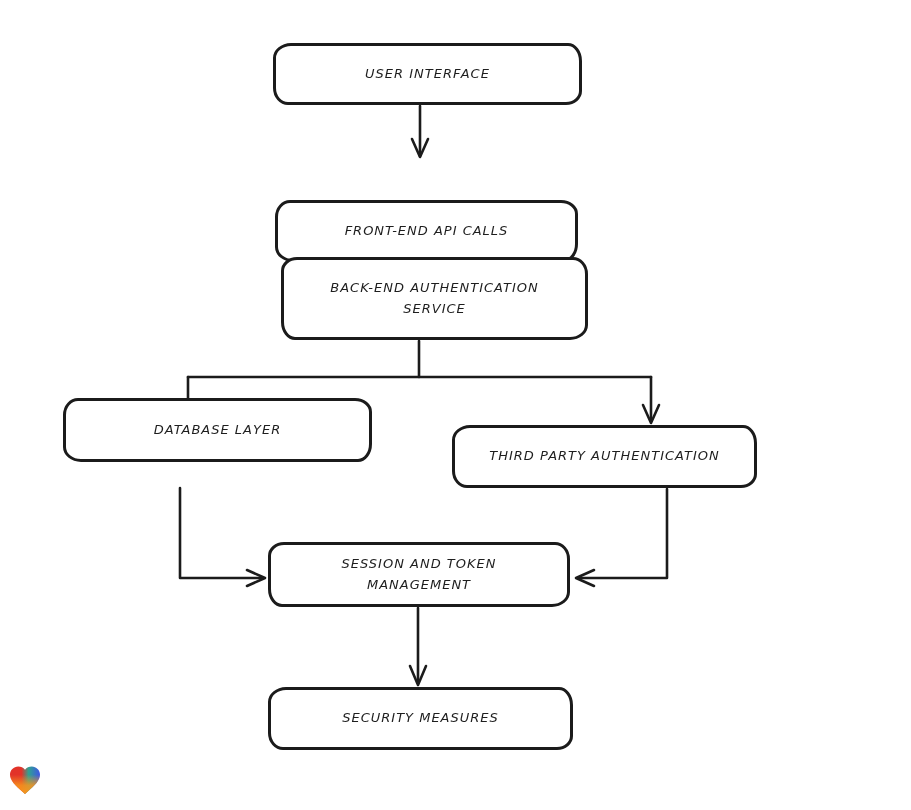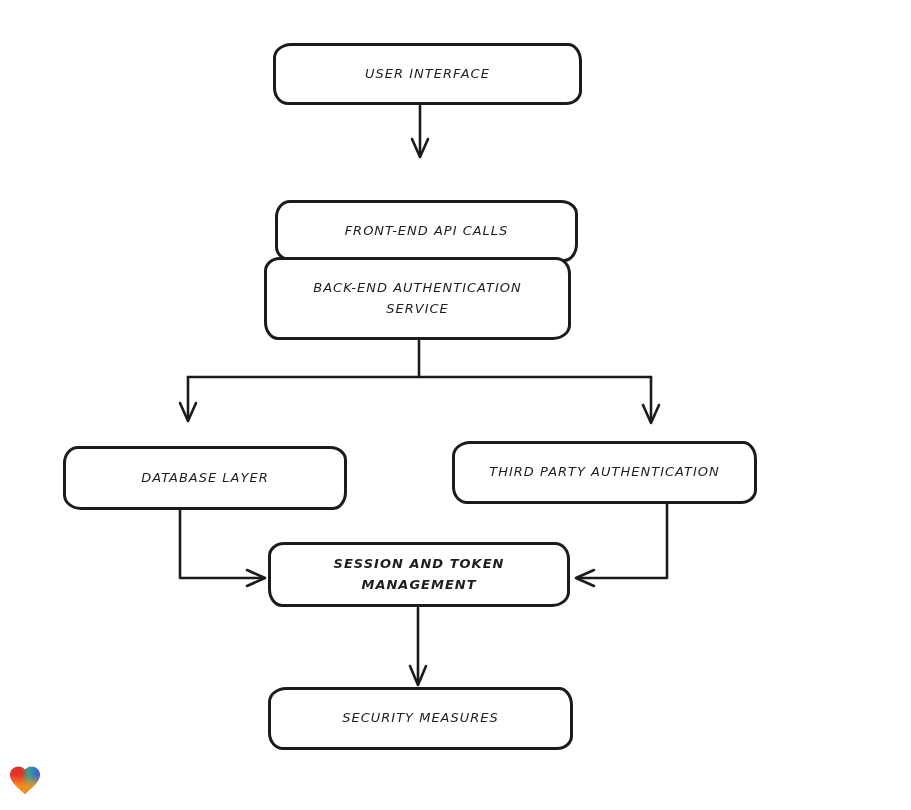--- a/index.html
+++ b/index.html
@@ -50,21 +50,21 @@
   .r-b { border-radius: 15px 17px 14px 18px / 17px 14px 18px 15px; }
   .r-c { border-radius: 16px 15px 18px 14px / 14px 17px 15px 18px; }
   .logo {
     position: absolute;
     left: 7px;
     top: 762px;
     width: 36px;
     height: 36px;
   }
   .lbl-back-end  { max-width: 250px; }
-  .lbl-session   { max-width: 190px; font-weight: bold; }
+  .lbl-session   { max-width: 190px; }
 </style>
 </head>
 <body>
 
 <div class="canvas">
 
   <svg class="edges" xmlns="http://www.w3.org/2000/svg">
     <g>
       <path d="M420 106 L420 156"></path>
       <path d="M412 139 L420 157 L428 139"></path>
@@ -96,29 +96,29 @@
   </svg>
 
   <div class="node r-a" style="left:273px; top:43px; width:309px; height:62px;">
     <span class="label">USER INTERFACE</span>
   </div>
 
   <div class="node r-b" style="left:275px; top:160px; width:303px; height:62px;margin-top:40px;">
     <span class="label">FRONT-END API CALLS</span>
   </div>
 
-  <div class="node r-c" style="left:264px; top:257px; width:307px; height:83px;">
+  <div class="node r-c" style="left:281px; top:257px; width:307px; height:83px;">
     <span class="label lbl-back-end">BACK-END AUTHENTICATION SERVICE</span>
   </div>
 
-  <div class="node r-b" style="left:63px; top:446px; width:284px; height:64px;">
+  <div class="node r-b" style="left:63px; top:398px; width:309px; height:64px;">
     <span class="label">DATABASE LAYER</span>
   </div>
 
-  <div class="node r-a" style="left:452px; top:425px; width:305px; height:63px;margin-top:16px;">
+  <div class="node r-a" style="left:452px; top:425px; width:305px; height:63px;">
     <span class="label">THIRD PARTY AUTHENTICATION</span>
   </div>
 
   <div class="node r-c" style="left:268px; top:542px; width:302px; height:65px;">
     <span class="label lbl-session">SESSION AND TOKEN MANAGEMENT</span>
   </div>
 
   <div class="node r-a" style="left:268px; top:687px; width:305px; height:63px;text-align:right;">
     <span class="label">SECURITY MEASURES</span>
   </div>

